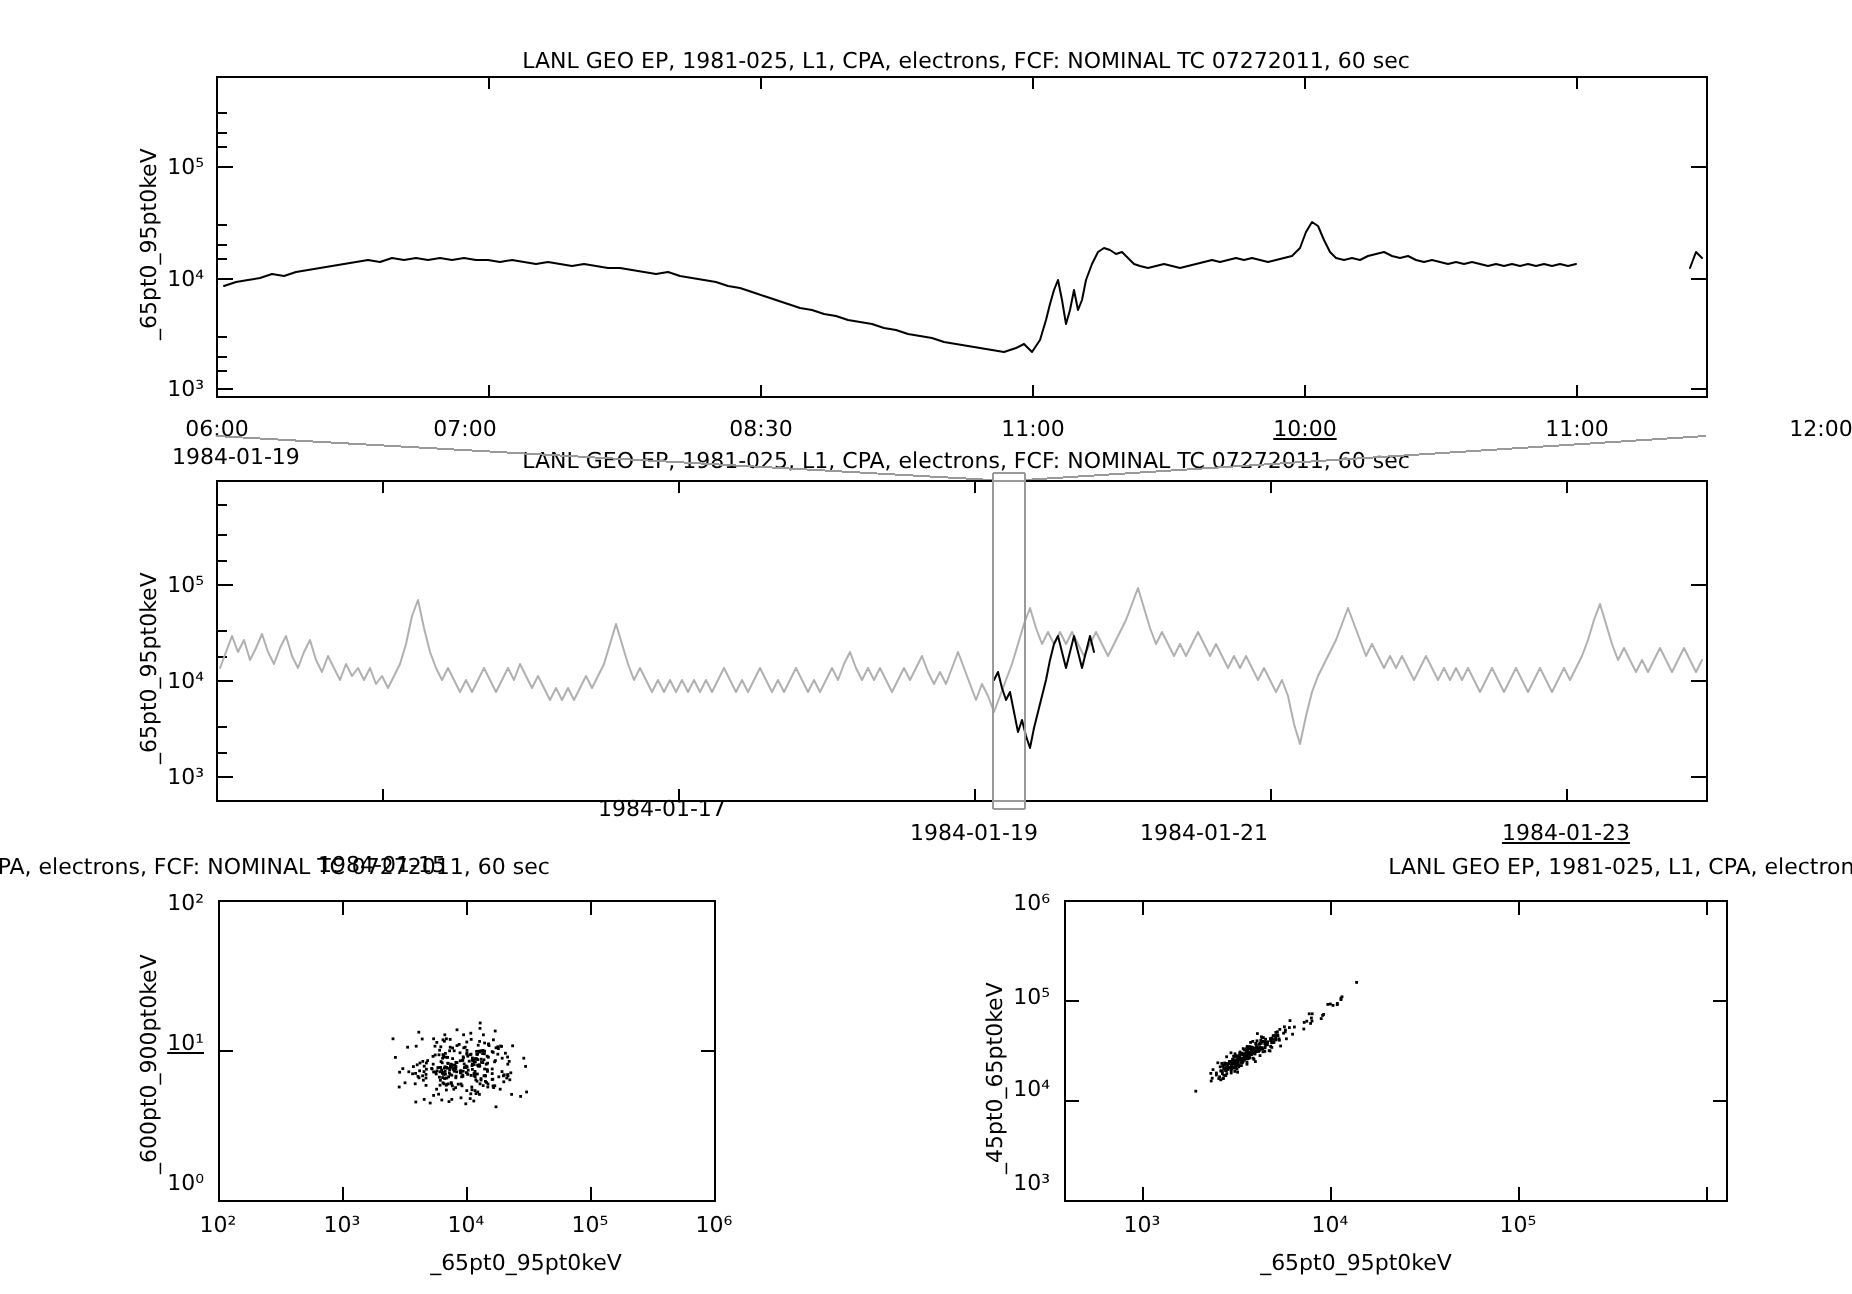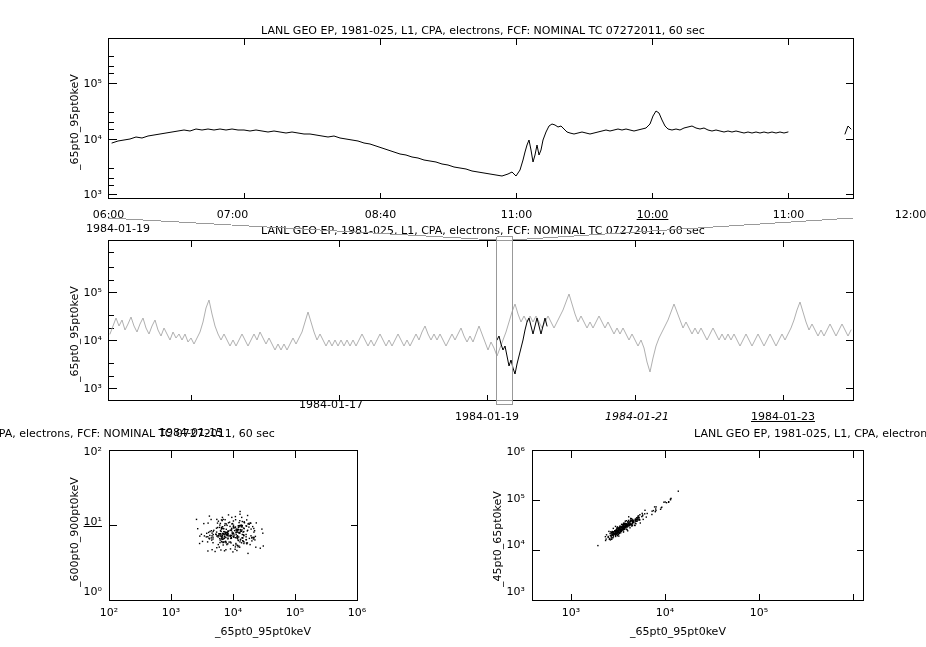--- a/index.html
+++ b/index.html
@@ -100,21 +100,21 @@
   <div class="panel-title" style="left:0; top:24px; width:926px;">LANL GEO EP, 1981-025, L1, CPA, electrons, FCF: NOMINAL TC 07272011, 60 sec</div>
 
   <div class="axis-label-y" style="left:68px; top:170px;">_65pt0_95pt0keV</div>
 
   <div class="tick-label tick-label-y" style="left:74px; top:77px; width:28px;">10⁵</div>
   <div class="tick-label tick-label-y" style="left:74px; top:133px; width:28px;">10⁴</div>
   <div class="tick-label tick-label-y" style="left:74px; top:188px; width:28px;">10³</div>
 
   <div class="tick-label" style="left:86px; top:208px; width:45px; text-align:center;">06:00</div>
   <div class="tick-label" style="left:210px; top:208px; width:45px; text-align:center;">07:00</div>
-  <div class="tick-label" style="left:358px; top:208px; width:45px; text-align:center;">08:40</div>
+  <div class="tick-label" style="left:358px; top:208px; width:45px; text-align:center;">08:30</div>
   <div class="tick-label" style="left:494px; top:208px; width:45px; text-align:center;">11:00</div>
   <div class="tick-label" style="left:630px; top:208px; width:45px; text-align:center;text-decoration:underline;">10:00</div>
   <div class="tick-label" style="left:766px; top:208px; width:45px; text-align:center;">11:00</div>
   <div class="tick-label" style="left:888px; top:208px; width:45px; text-align:center;">12:00</div>
 
   <div class="tick-label" style="left:86px; top:222px;">1984-01-19</div>
 
   <svg width="926" height="230" style="position:absolute; left:0; top:0;">
 
     <rect class="plot-frame" x="108.5" y="38.5" width="745" height="160"></rect>
@@ -178,21 +178,21 @@
 
   <div class="axis-label-y" style="left:68px; top:160px;">_65pt0_95pt0keV</div>
 
   <div class="tick-label tick-label-y" style="left:74px; top:64px; width:28px;">10⁵</div>
   <div class="tick-label tick-label-y" style="left:74px; top:112px; width:28px;">10⁴</div>
   <div class="tick-label tick-label-y" style="left:74px; top:160px; width:28px;">10³</div>
 
   <div class="tick-label" style="left:151px; top:188px; width:80px; text-align:center;margin-top:16px;">1984-01-15</div>
   <div class="tick-label" style="left:299px; top:176px; width:80px; text-align:left;">1984-01-17</div>
   <div class="tick-label" style="left:447px; top:188px; width:80px; text-align:center;">1984-01-19</div>
-  <div class="tick-label" style="left:605px; top:188px; width:80px; text-align:left;font-style:italic;">1984-01-21</div>
+  <div class="tick-label" style="left:562px; top:188px; width:80px; text-align:center;">1984-01-21</div>
   <div class="tick-label" style="left:743px; top:188px; width:80px; text-align:center;text-decoration:underline;">1984-01-23</div>
 
   <svg width="926" height="200" style="position:absolute; left:0; top:0;">
 
     <g class="connector">
       <line x1="108" y1="-4" x2="496" y2="18"></line>
       <line x1="853" y1="-4" x2="512" y2="18"></line>
     </g>
 
     <rect class="plot-frame" x="108.5" y="18.5" width="745" height="160"></rect>

